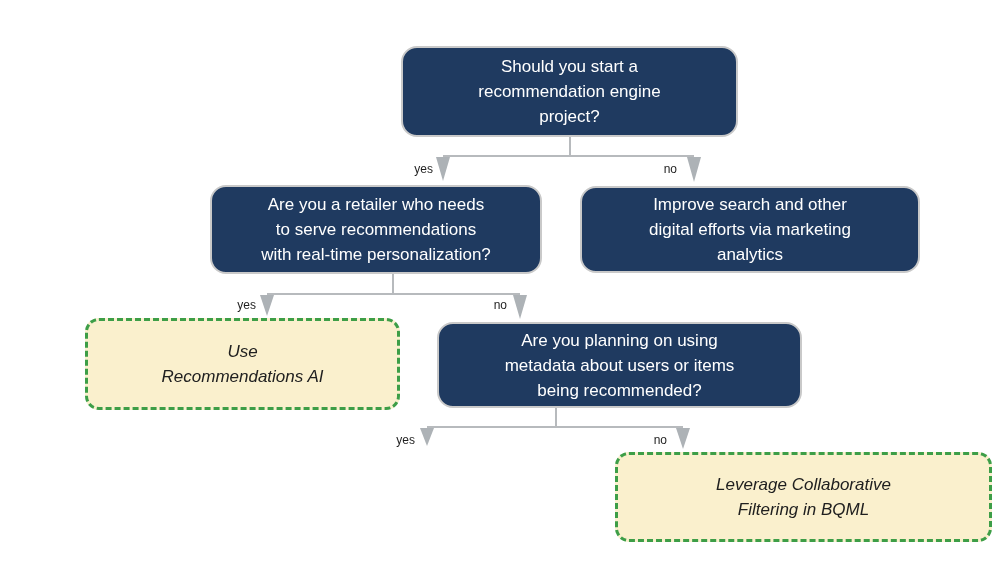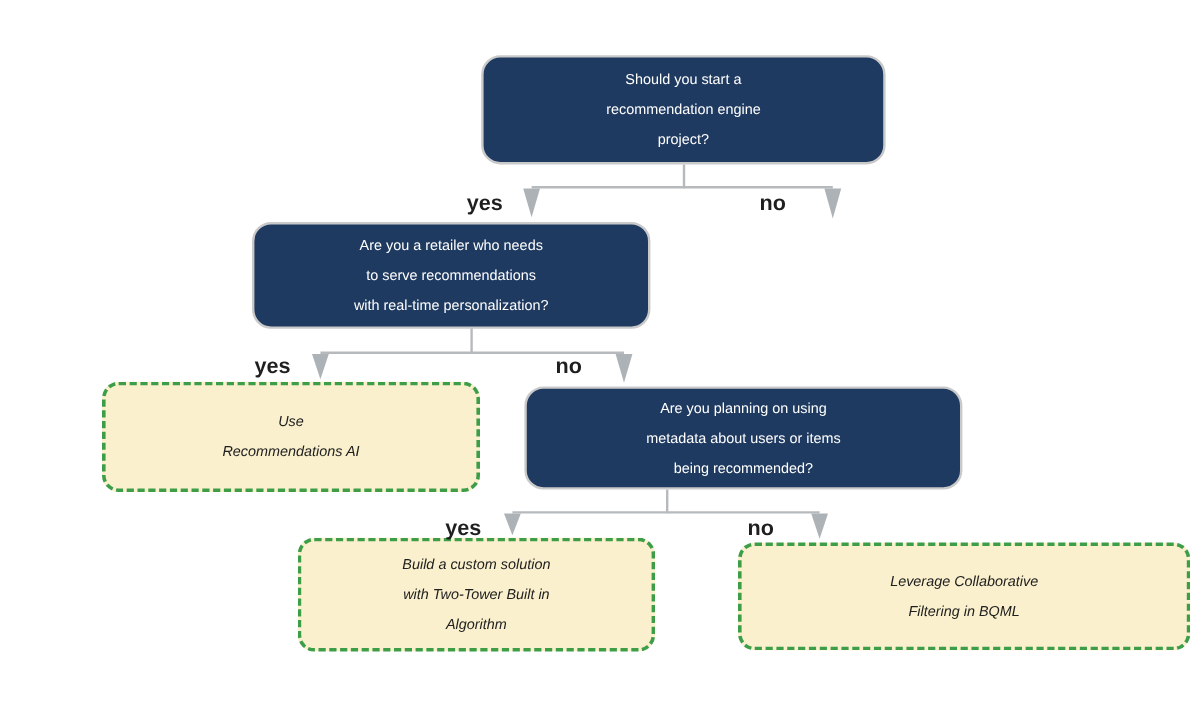--- a/index.html
+++ b/index.html
@@ -24,41 +24,41 @@
   }
   .edges-svg{position:absolute;left:0;top:0;width:1000px;height:588px;}
   .conn{stroke:var(--connector-line);stroke-width:2;fill:none;}
   .arrow{fill:var(--connector-arrow);stroke:none;}
   .node{
     position:absolute;
     box-sizing:border-box;
     display:flex;align-items:center;justify-content:center;
     text-align:center;
     white-space:pre-line;
-    font-size:12px;line-height:25px;
+    font-size:17px;line-height:25px;
   }
   .decision{
     background:var(--decision-fill);
     color:var(--decision-text);
     border:2px solid var(--decision-border);
     border-radius:16px;
   }
   .outcome{
     background:var(--outcome-fill);
     color:var(--outcome-text);
     border:3px dashed var(--outcome-border);
     border-radius:14px;
     font-style:italic;
   }
   .edge-label{
     position:absolute;
     width:44px;
-    font-size:18px;line-height:18px;
+    text-align:right;
+    font-size:12px;line-height:18px;
     color:var(--edge-label-text);
-    font-weight:bold;
   }
 </style>
 </head>
 <body>
 
 <div class="canvas">
 
   <svg class="edges-svg" viewBox="0 0 1000 588">
     <g>
       <polyline class="conn" points="570,137 570,156 443,156"></polyline>
@@ -87,31 +87,31 @@
   </svg>
 
   <div class="node decision" style="left:401px;top:46px;width:337px;height:91px">Should you start a
 recommendation engine
 project?</div>
 
   <div class="node decision" style="left:210px;top:185px;width:332px;height:89px">Are you a retailer who needs
 to serve recommendations
 with real-time personalization?</div>
 
+  <div class="node decision" style="left:580px;top:186px;width:340px;height:87px">Improve search and other
+digital efforts via marketing
+analytics</div>
 
   <div class="node outcome" style="left:85px;top:318px;width:315px;height:92px">Use
 Recommendations AI</div>
 
   <div class="node decision" style="left:437px;top:322px;width:365px;height:86px">Are you planning on using
 metadata about users or items
 being recommended?</div>
 
-  <div class="node outcome" style="left:248px;top:448px;width:298px;height:95px">Build a custom solution
-with Two-Tower Built in
-Algorithm</div>
 
   <div class="node outcome" style="left:615px;top:452px;width:377px;height:90px">Leverage Collaborative
 Filtering in BQML</div>
 
   <div class="edge-label" style="left:389px;top:160px">yes</div>
   <div class="edge-label" style="left:633px;top:160px">no</div>
   <div class="edge-label" style="left:212px;top:296px">yes</div>
   <div class="edge-label" style="left:463px;top:296px">no</div>
   <div class="edge-label" style="left:371px;top:431px">yes</div>
   <div class="edge-label" style="left:623px;top:431px">no</div>

